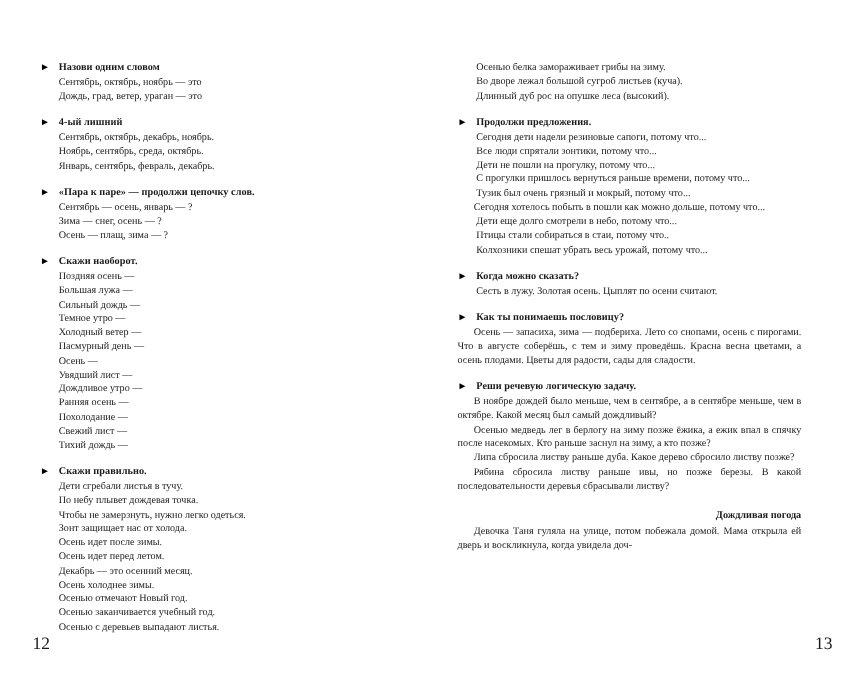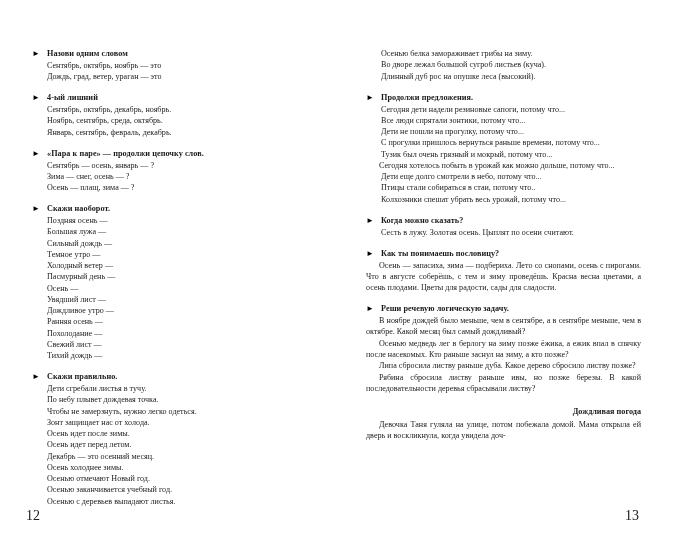--- a/index.html
+++ b/index.html
@@ -102,21 +102,21 @@
   }
 
   .folio {
     position: absolute;
     bottom: 16px;
     font-size: 14px;
     font-family: "Liberation Serif", serif;
     color: #1a1a1a;
   }
   .folio-left { left: 26px; }
-  .folio-right { right: 42px; }
+  .folio-right { right: 15px; }
 </style>
 </head>
 <body>
 
 <div class="spread">
 
   <div class="page page-left">
     <div class="col-body">
 
       <div class="block">
@@ -216,21 +216,21 @@
           <span class="tri">►</span>
           <span>Продолжи предложения.</span>
         </div>
         <ul class="items">
           <li>Сегодня дети надели резиновые сапоги, потому что...</li>
           <li>Все люди спрятали зонтики, потому что...</li>
           <li>Дети не пошли на прогулку, потому что...</li>
           <li>С прогулки пришлось вернуться раньше времени, потому что...</li>
           <li>Тузик был очень грязный и мокрый, потому что...</li>
         </ul>
-        <p class="para">Сегодня хотелось побыть в урожай как можно дольше, потому что...</p>
+        <p class="para">Сегодня хотелось побыть в пошли как можно дольше, потому что...</p>
         <ul class="items">
           <li>Дети еще долго смотрели в небо, потому что...</li>
           <li>Птицы стали собираться в стаи, потому что..</li>
           <li>Колхозники спешат убрать весь урожай, потому что...</li>
         </ul>
       </div>
 
       <div class="block">
         <div class="bullet-head">
           <span class="tri">►</span>

